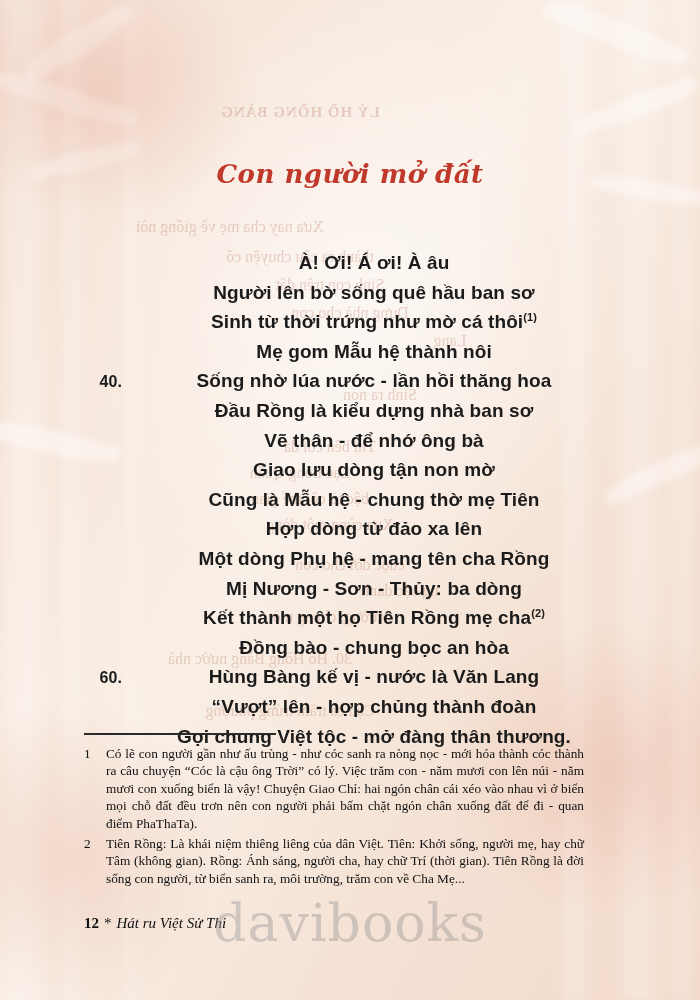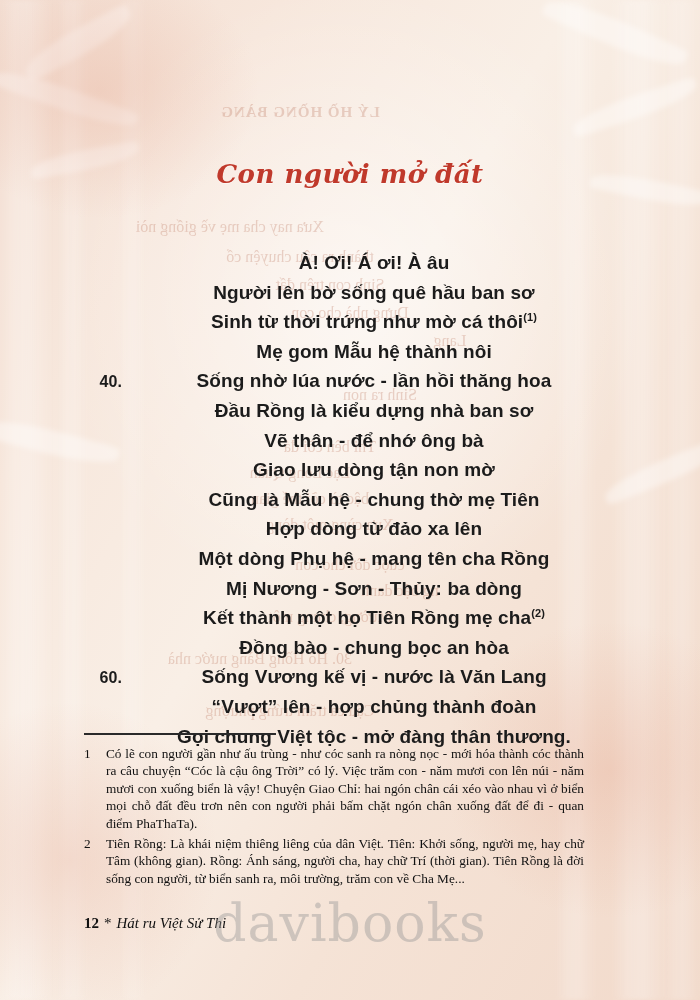--- a/index.html
+++ b/index.html
@@ -293,21 +293,21 @@
         <div class="verse-line">
           <span class="verse-num"></span>
           <span class="verse-text"><span>Kết thành một họ Tiên Rồng mẹ cha</span><sup>(2)</sup></span>
         </div>
         <div class="verse-line">
           <span class="verse-num"></span>
           <span class="verse-text"><span>Đồng bào - chung bọc an hòa</span></span>
         </div>
         <div class="verse-line">
           <span class="verse-num">60.</span>
-          <span class="verse-text"><span>Sống Vương kế vị - nước là Văn Lang</span></span>
+          <span class="verse-text"><span>Hùng Bàng kế vị - nước là Văn Lang</span></span>
         </div>
         <div class="verse-line">
           <span class="verse-num"></span>
           <span class="verse-text"><span>“Vượt” lên - hợp chủng thành đoàn</span></span>
         </div>
         <div class="verse-line">
           <span class="verse-num"></span>
           <span class="verse-text"><span>Gọi chung Việt tộc - mở đàng thân thương.</span></span>
         </div>
       </div>

